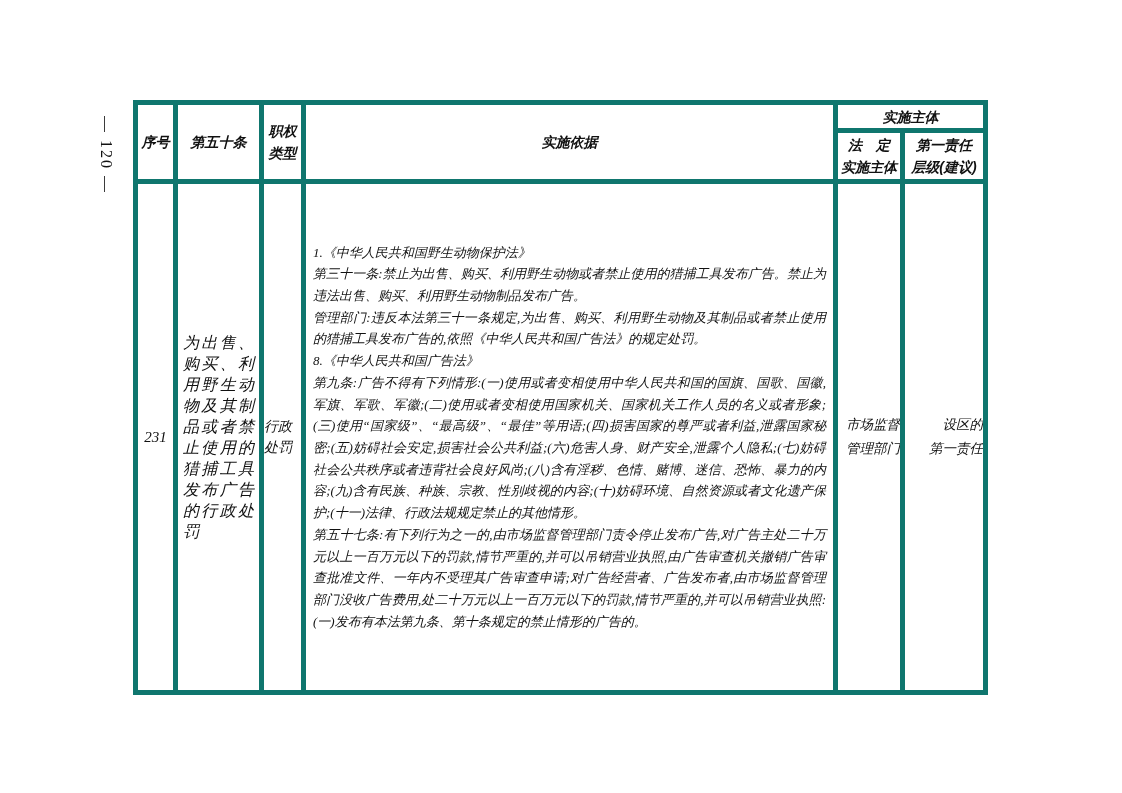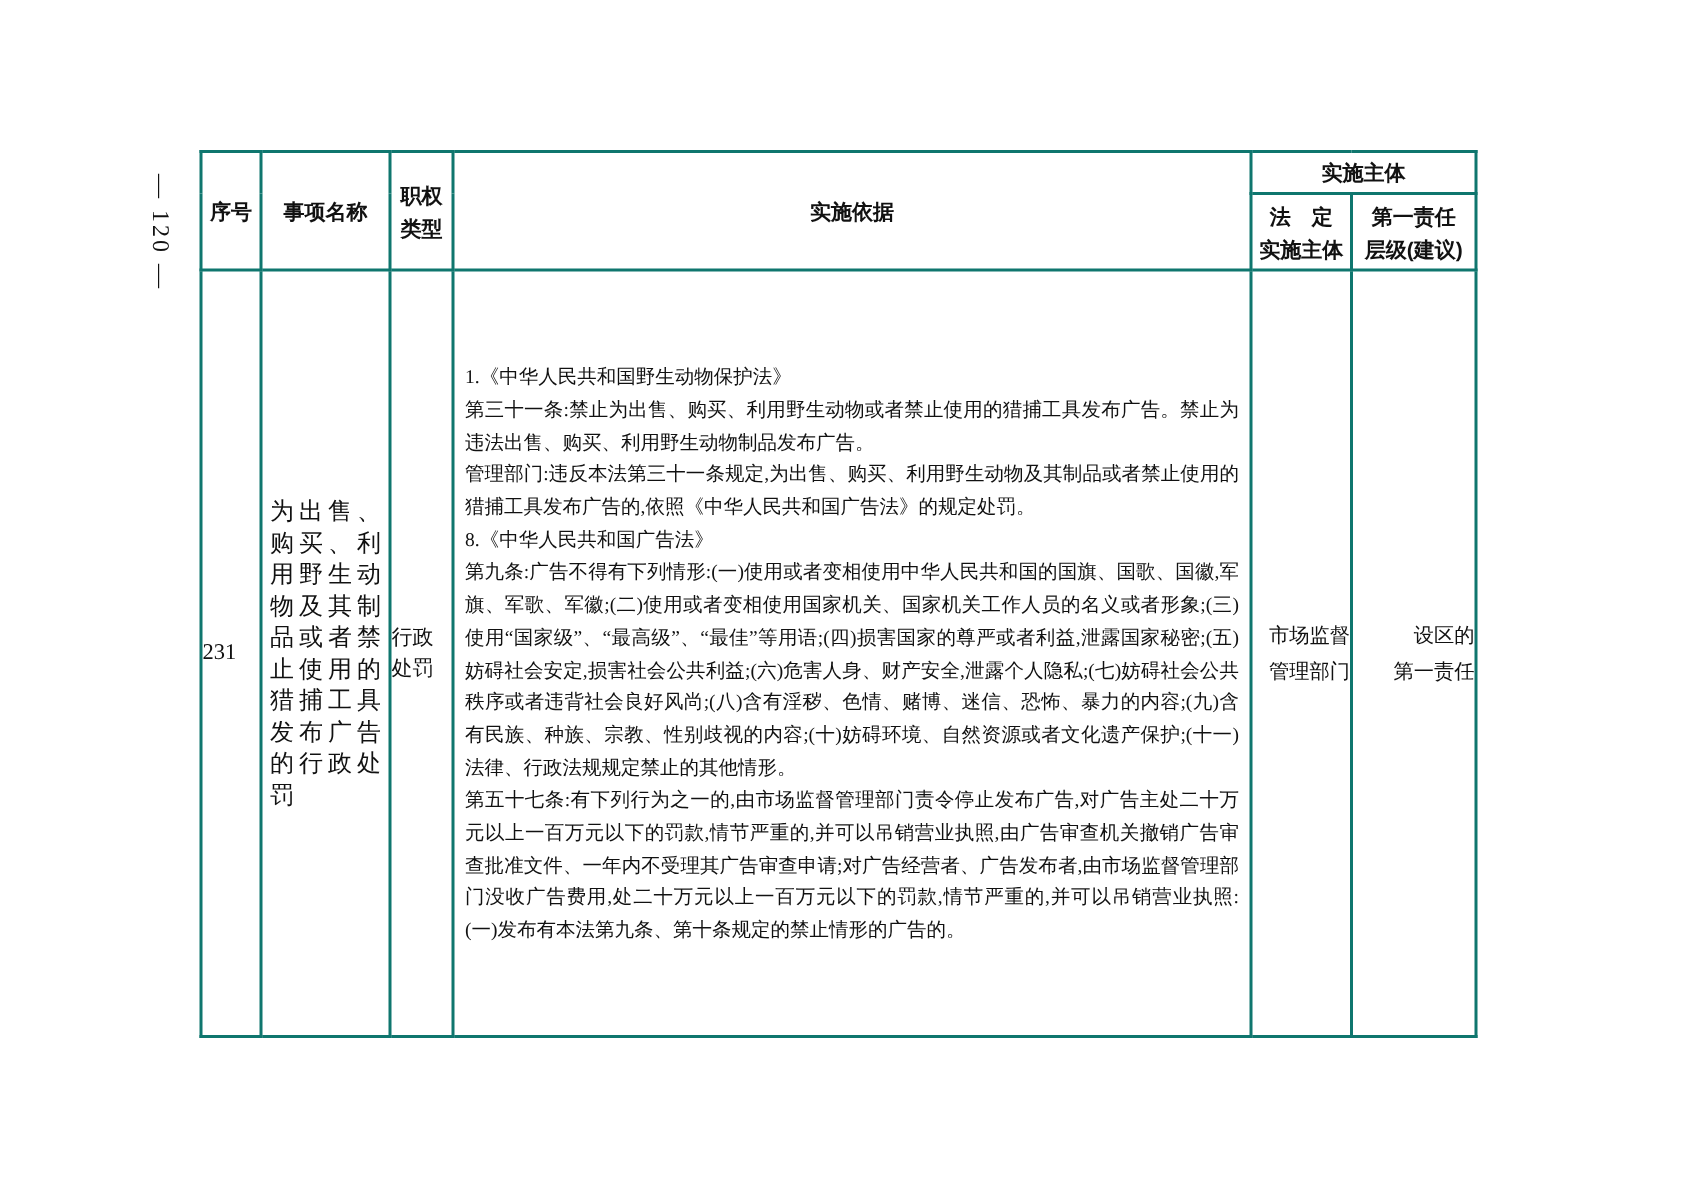--- a/index.html
+++ b/index.html
@@ -29,37 +29,39 @@
     position: absolute;
     left: 133px;
     top: 100px;
     width: 850px;
     border-collapse: collapse;
     table-layout: fixed;
     border: 2px solid #000;
     background: #fff;
   }
   .doc-table th, .doc-table td {
-    border: 2px solid #0f766e;
+    border: 5px solid #0f766e;
     padding: 0;
     vertical-align: middle;
     overflow: hidden;
+    font-style: italic;
   }
   thead th {
     font-family: "Liberation Sans", sans-serif;
     font-weight: 700;
     font-size: 14px;
     text-align: center;
     line-height: 22px;
     white-space: pre-line;
   }
   tr.header-row-1 { height: 28px; }
   tr.header-row-2 { height: 51px; }
   tr.data-row    { height: 511px; }
   td.cell-seq {
+    text-align: center;
     font-size: 15px;
     font-family: "Liberation Serif", serif;
   }
   td.cell-item-name {
     font-size: 16px;
     line-height: 21px;
     padding: 0 5px;
     text-align: justify;
     text-justify: inter-character;
   }
@@ -99,21 +101,21 @@
       <col style="width:40px">
       <col style="width:86px">
       <col style="width:42px">
       <col style="width:532px">
       <col style="width:67px">
       <col style="width:83px">
     </colgroup>
     <thead>
       <tr class="header-row-1">
         <th rowspan="2">序号</th>
-        <th rowspan="2">事项名称</th>
+        <th rowspan="2">第五十条</th>
         <th rowspan="2">职权
 类型</th>
         <th rowspan="2">实施依据</th>
         <th colspan="2">实施主体</th>
       </tr>
       <tr class="header-row-2">
         <th>法　定
 实施主体</th>
         <th>第一责任
 层级(建议)</th>

